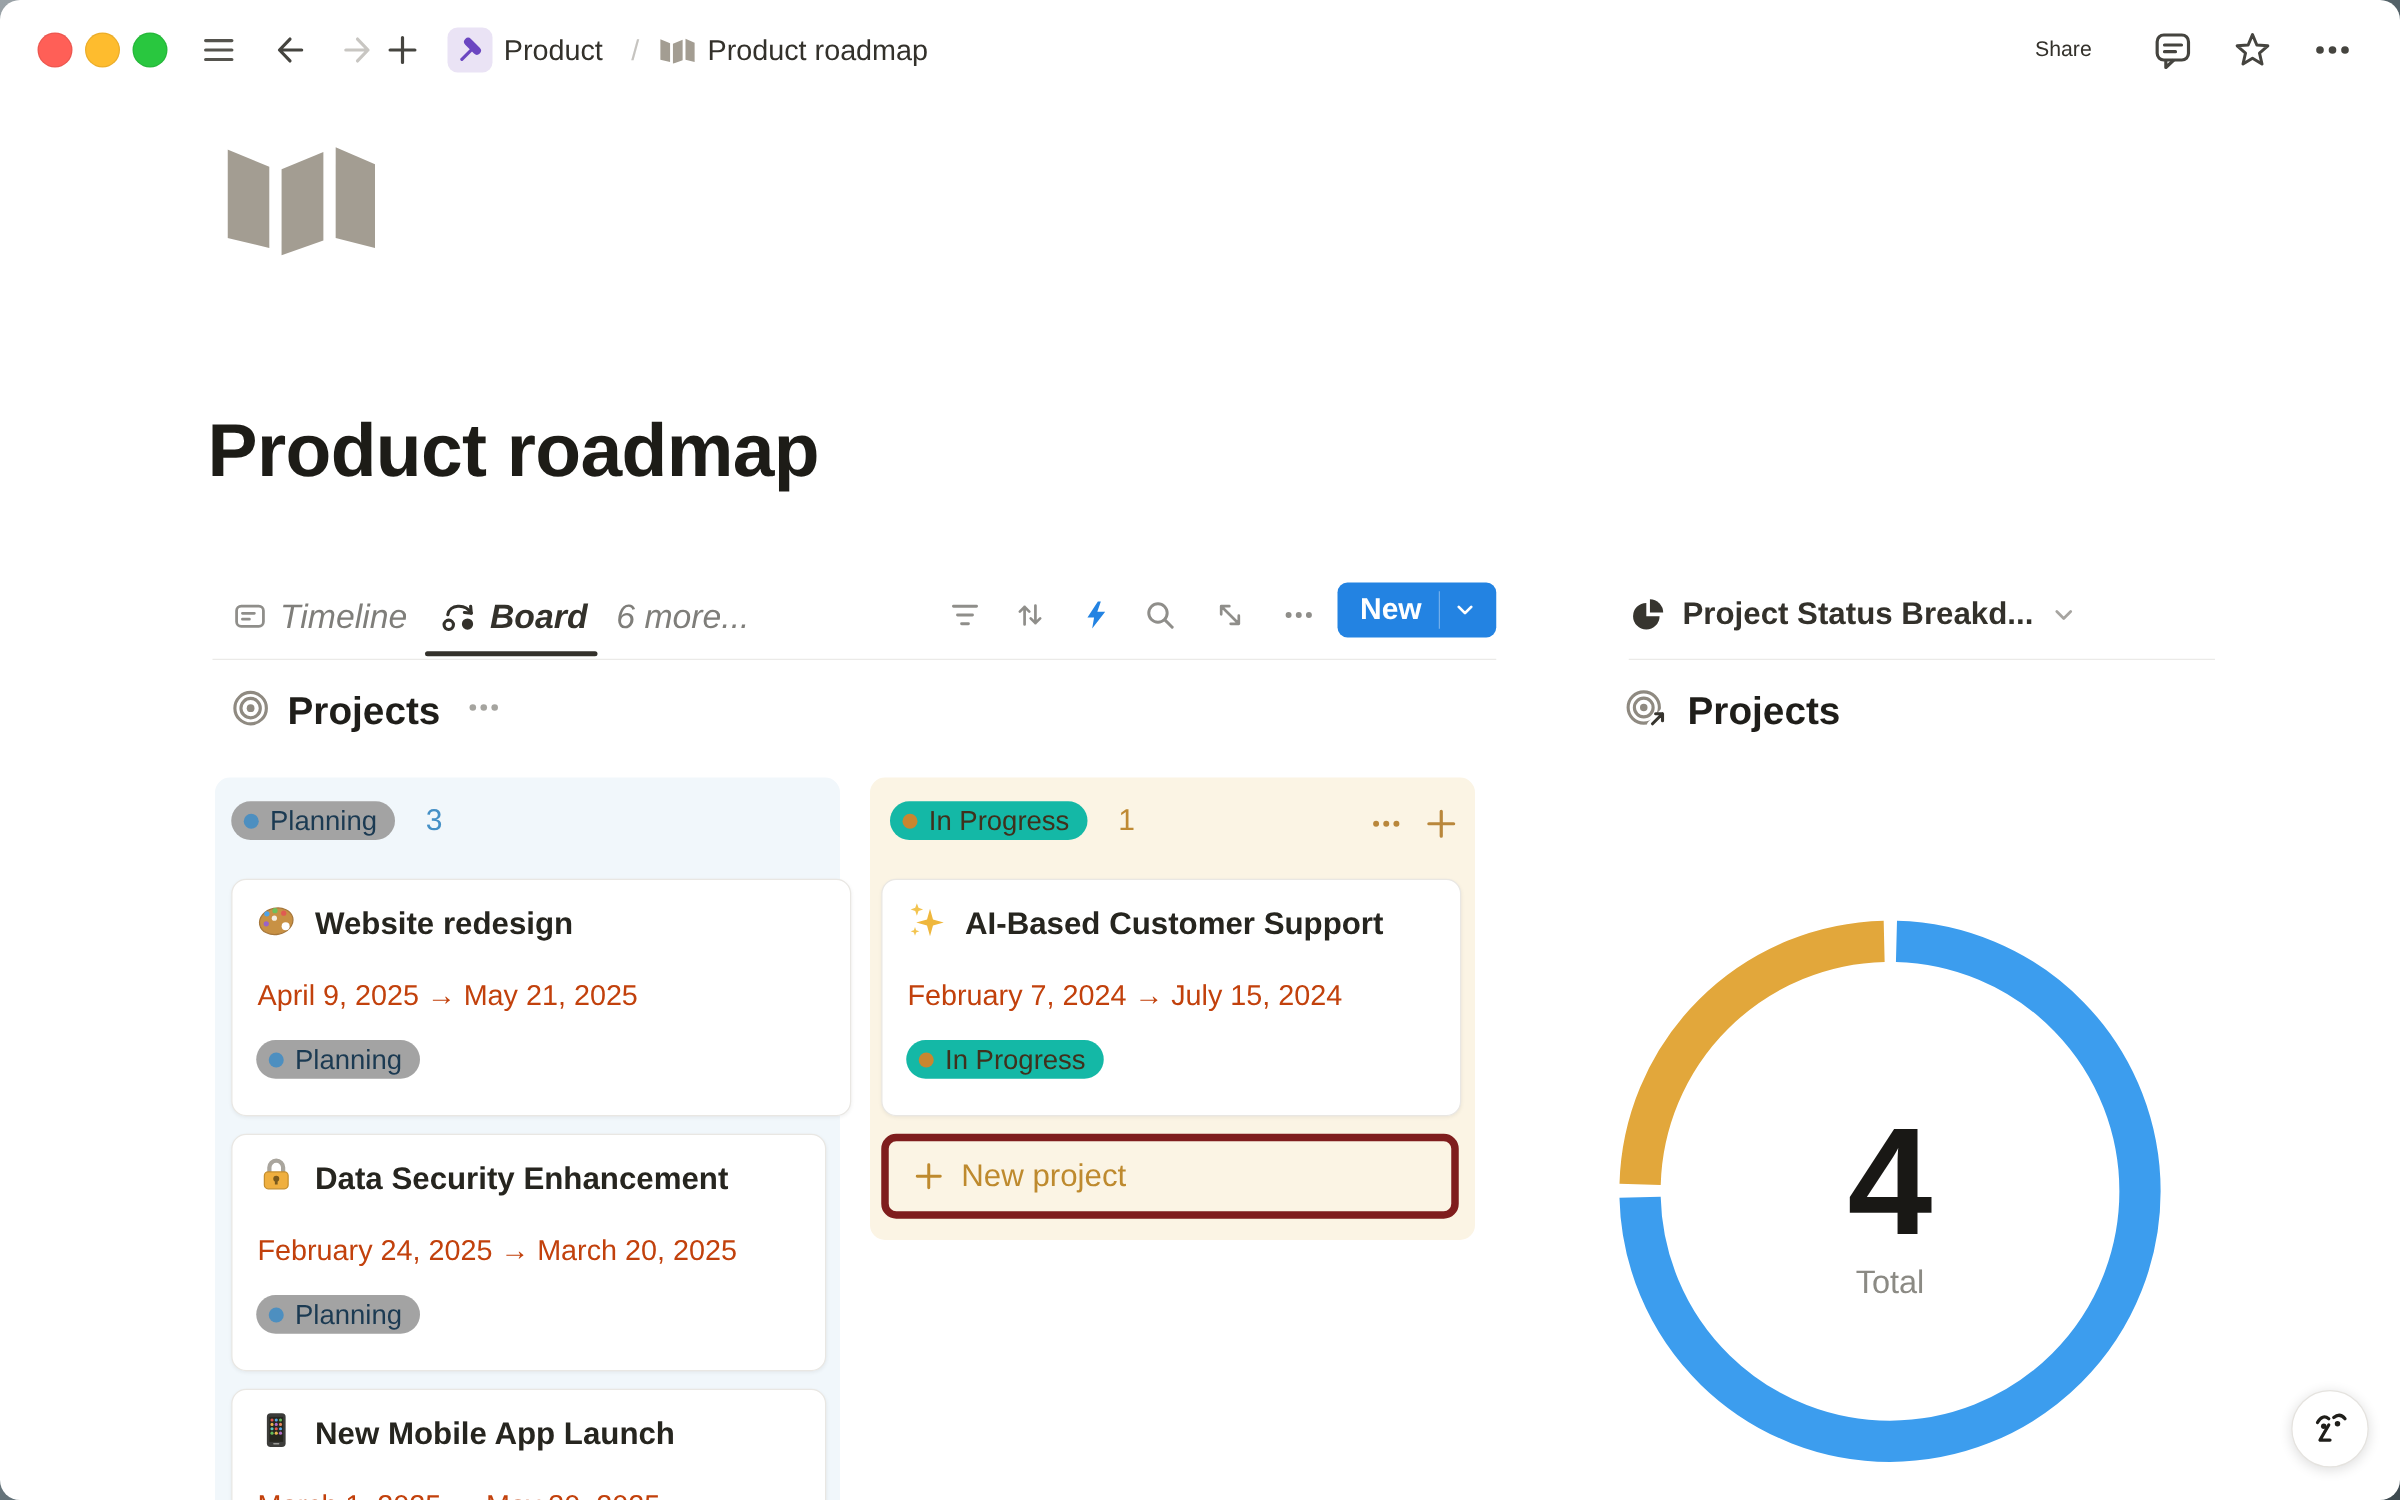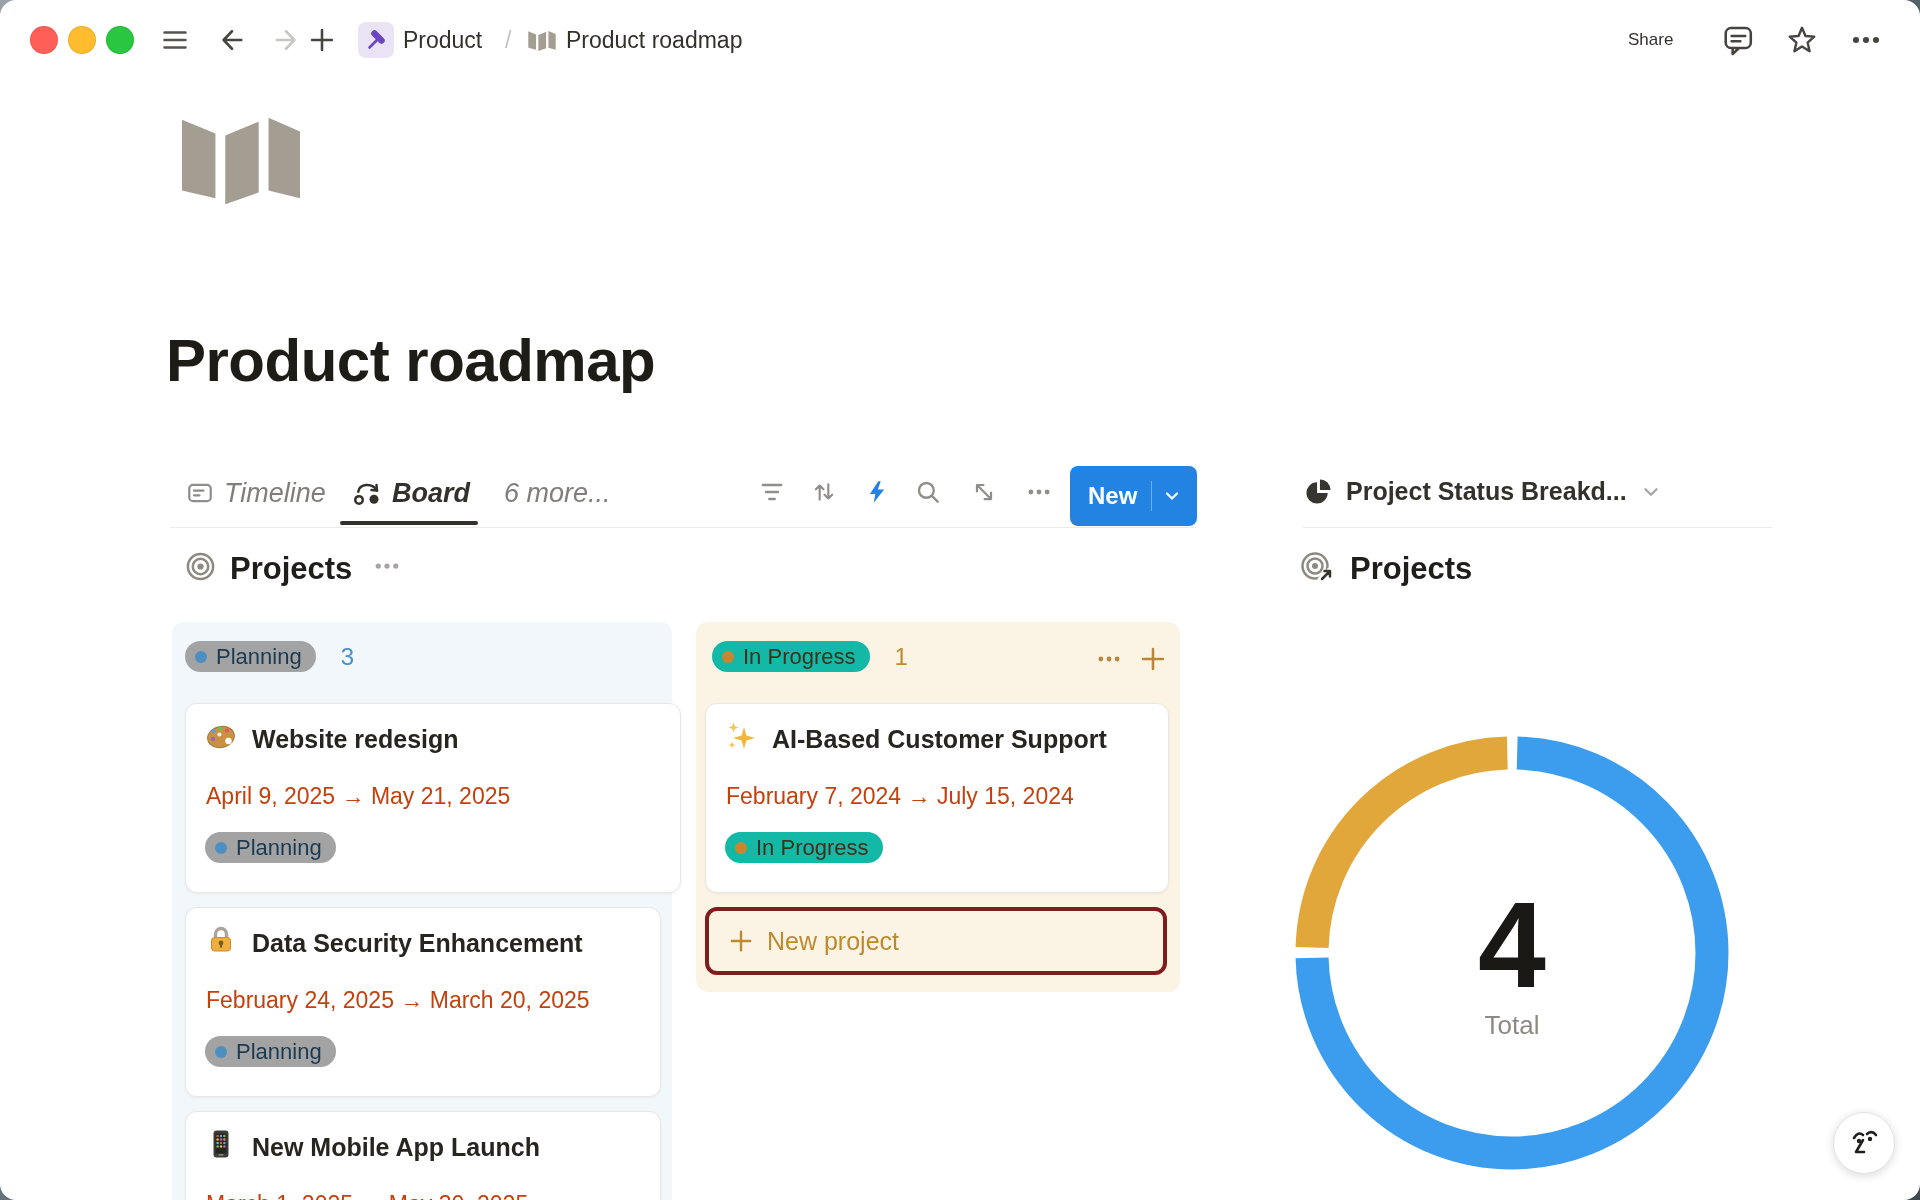--- a/index.html
+++ b/index.html
@@ -30,21 +30,21 @@
   .page-icon{position:absolute;left:182px;top:113px;width:118px;height:92px;cursor:pointer;}
   .page-title{position:absolute;left:166px;top:326px;font-size:60px;font-weight:700;letter-spacing:-0.5px;color:#1D1C17;}
 
   
   .tab{position:absolute;top:478px;display:flex;align-items:center;gap:10px;cursor:pointer;}
   .tab-label{font-size:27px;line-height:30px;font-style:italic;}
   .tab-gray{color:#7F7E7A;}
   .tab-dark{color:#33312B;font-weight:600;}
   .tab-underline{position:absolute;left:340px;top:521px;width:138px;height:4px;border-radius:2px;background:#33312B;}
   .toolbtn{position:absolute;top:477px;width:30px;height:30px;display:flex;align-items:center;justify-content:center;cursor:pointer;}
-  .new-btn{position:absolute;left:1070px;top:466px;width:127px;height:60px;background:#2383E2;border-radius:8px;display:flex;align-items:center;cursor:pointer;}
+  .new-btn{position:absolute;left:1070px;top:466px;width:127px;height:44px;background:#2383E2;border-radius:8px;display:flex;align-items:center;cursor:pointer;}
   .new-btn .lbl{color:#fff;font-size:24px;font-weight:600;padding-left:18px;}
   .new-btn .sep{width:1px;height:30px;background:rgba(255,255,255,.35);margin-left:14px;}
   .new-btn .chev{width:40px;display:flex;justify-content:center;}
   .divider{position:absolute;height:1px;background:#EBEAE8;}
 
   
   .chart-selector{position:absolute;left:1305px;top:477px;display:flex;align-items:center;gap:14px;cursor:pointer;}
   .chart-selector .lbl{font-size:25px;font-weight:700;color:#33312B;white-space:nowrap;}
 
   
@@ -64,21 +64,21 @@
   .tag-yellow .dot{background:#C9862F;}
   .count-blue{font-size:24px;color:#4590C6;}
   .count-yellow{font-size:24px;color:#BF8A34;}
   .colbtn{position:absolute;top:644px;width:30px;height:30px;display:flex;align-items:center;justify-content:center;color:#B9873B;cursor:pointer;}
 
   .card{position:absolute;width:474px;height:188px;background:#fff;border:1px solid #E9E7E3;border-radius:12px;box-shadow:0 1px 3px rgba(20,20,20,.05);cursor:pointer;}
   .card .c-icon{position:absolute;left:19px;top:16px;width:32px;height:32px;}
   .card .c-title{position:absolute;left:66px;top:21px;font-size:25px;font-weight:600;color:#26251F;white-space:nowrap;}
   .card .c-dates{position:absolute;left:20px;top:79px;font-size:23px;color:#c2410c;white-space:nowrap;}
   .card .c-tag{position:absolute;left:19px;top:128px;}
-  .new-project{position:absolute;left:705px;top:907px;width:462px;height:68px;border:4px solid #7f1d1d;border-radius:12px;box-sizing:border-box;display:flex;align-items:center;gap:13px;padding-left:19px;color:#BE8A2E;cursor:pointer;}
+  .new-project{position:absolute;left:705px;top:907px;width:462px;height:68px;border:6px solid #7f1d1d;border-radius:12px;box-sizing:border-box;display:flex;align-items:center;gap:13px;padding-left:19px;color:#BE8A2E;cursor:pointer;}
   .new-project .lbl{font-size:25px;}
 
   
   .donut{position:absolute;left:1285px;top:726px;width:454px;height:454px;}
   .donut-center-value{position:absolute;left:1385px;top:884px;width:254px;text-align:center;font-size:122px;font-weight:600;line-height:1;color:#191815;}
   .donut-center-label{position:absolute;left:1385px;top:1010px;width:254px;text-align:center;font-size:26px;color:#8B8A84;}
 
   
   .ai-btn{position:absolute;left:1833px;top:1112px;width:62px;height:62px;border-radius:50%;background:#fff;border:1px solid #E5E3DF;box-shadow:0 2px 10px rgba(0,0,0,.14);display:flex;align-items:center;justify-content:center;box-sizing:border-box;cursor:pointer;}
 </style>
@@ -169,21 +169,21 @@
   <div class="tab" style="left:352px;text-align:right;">
     <svg width="30" height="30" viewBox="0 0 24 24">
       <circle cx="5.6" cy="17.5" r="3" stroke="#33312B" stroke-width="2" fill="none"></circle>
       <circle cx="17.6" cy="17" r="3.6" fill="#33312B"></circle>
       <path d="M5 11 C6 4.5, 16 3.5, 20 10" stroke="#33312B" stroke-width="2" stroke-linecap="round" fill="none"></path>
       <path d="M20 10 L19.6 5.6 M20 10 L15.6 9.6" stroke="#33312B" stroke-width="2" stroke-linecap="round" fill="none"></path>
     </svg>
     <span class="tab-label tab-dark">Board</span>
   </div>
   <div class="tab-underline"></div>
-  <div class="tab" style="left:493px;margin-left:11px;">
+  <div class="tab" style="left:493px;">
     <span class="tab-label tab-gray">6 more...</span>
   </div>
 
   <div class="toolbtn" style="left:757px;">
     <svg width="26" height="26" viewBox="0 0 24 24">
         <path d="M3.5 5.5 H20.5 M6.5 12 H17.5 M9.5 18.5 H14.5" stroke="#8F8E8A" stroke-width="2.2" stroke-linecap="round" fill="none"></path>
       </svg>
   </div>
   <div class="toolbtn" style="left:809px;">
     <svg width="26" height="26" viewBox="0 0 24 24">

